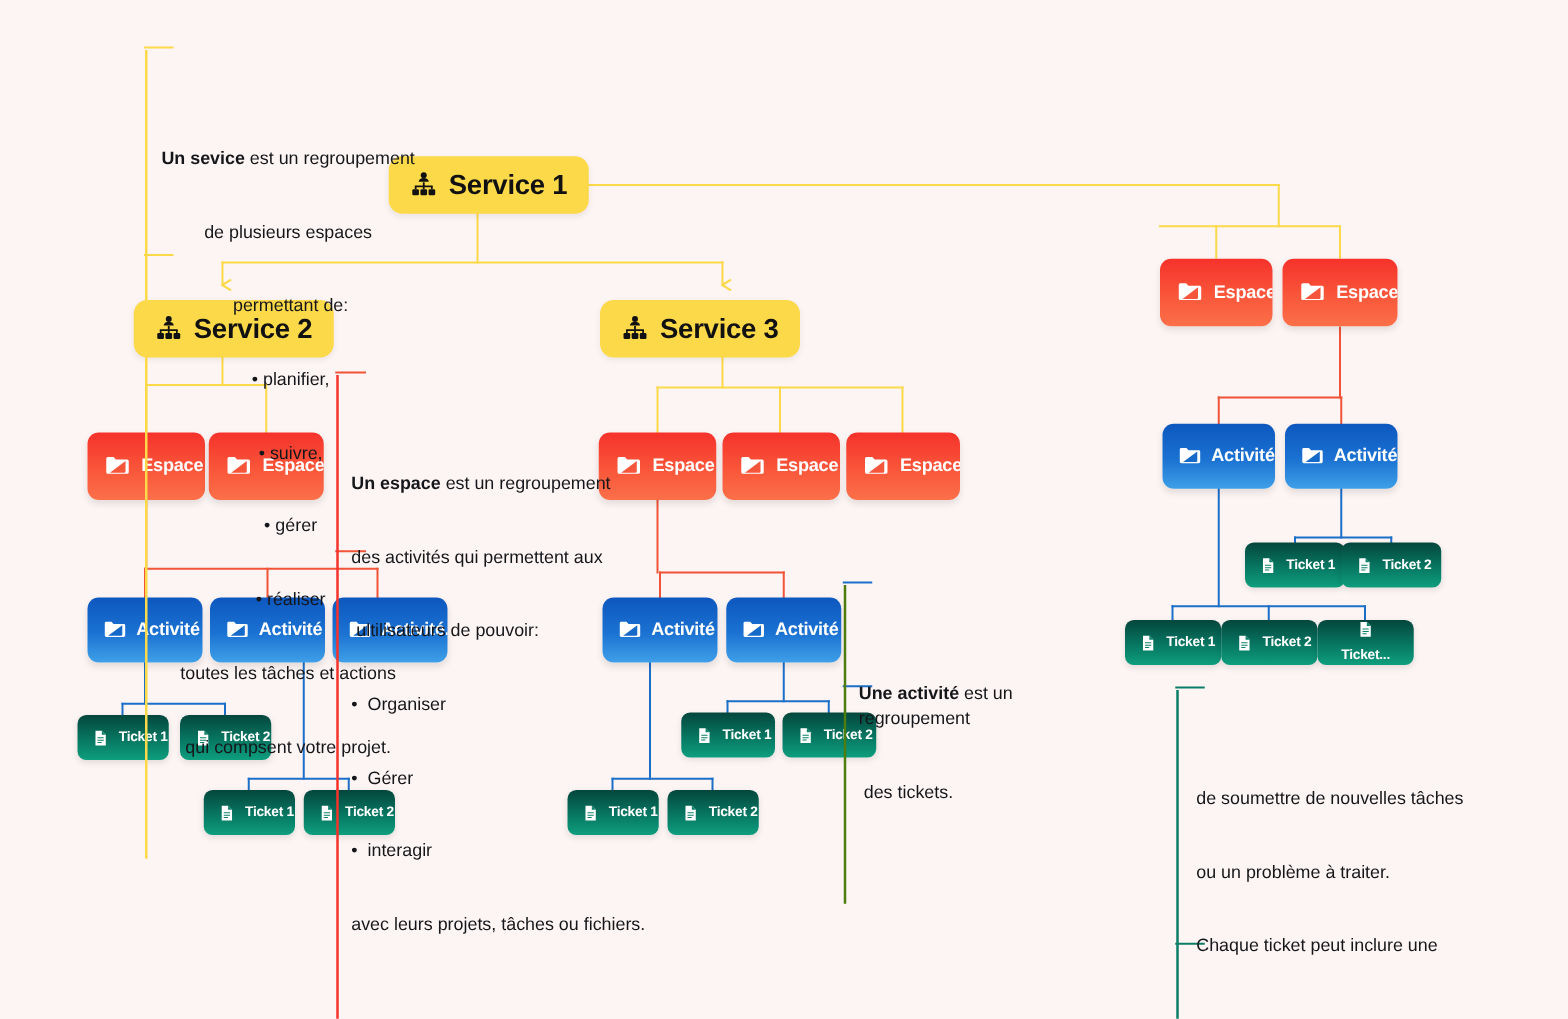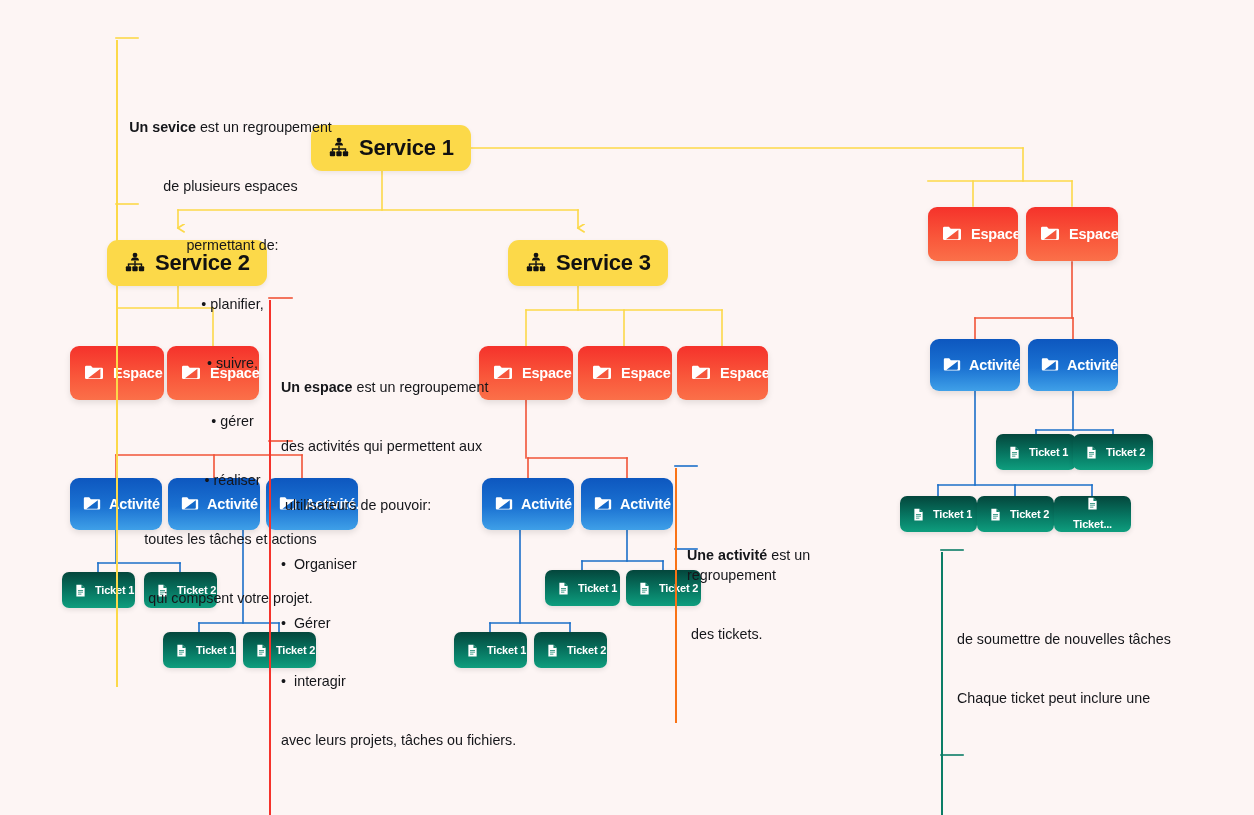--- a/index.html
+++ b/index.html
@@ -76,21 +76,21 @@
     z-index:4;
     white-space:pre-wrap;
   }
   .note b{font-weight:bold;}
   .note .ln{display:block;}
   .note .bul{display:block;}
   .note .bul::before{content:"\2022";display:inline-block;width:13px;}
 
   .note-yellow{border-left:2px solid #fcd949;}
   .note-red{border-left:2px solid #f5322b;}
-  .note-blue{border-left:2px solid #f97316;}
+  .note-blue{border-left:2px solid #4d7c0f;}
   .note-teal{border-left:2px solid #0b7d66;}
   .note-inner{padding-left:10px;}
 
   
 </style>
 </head>
 <body>
 
 <div id="canvas">
 
@@ -245,20 +245,21 @@
   <div class="note note-blue" style="left:675px;top:468px;width:225px;">
     <div class="note-inner">
       <span class="ln"><b>Une activité</b><span> est un regroupement</span></span>
       <span class="ln"> des tickets.</span>
     </div>
   </div>
 
   <div class="note note-teal" style="left:941px;top:552px;width:250px;">
     <div class="note-inner">
       <span class="ln"> de soumettre de nouvelles tâches</span>
+      <span class="ln"> ou un problème à traiter.</span>
       <span class="ln"> Chaque ticket peut inclure une</span>
       
       
       
       
       
     </div>
   </div>
 
   <div class="node n-service" style="left:311px;top:125px;">
@@ -282,21 +283,21 @@
       <path d="M11.2 9.6h1.6v3.2h-1.6z"></path>
       <path d="M4.2 12.4h15.6v1.5H4.2z"></path>
       <path d="M4.2 13.2h1.5v2.6H4.2zM11.25 13.2h1.5v2.6h-1.5zM18.3 13.2h1.5v2.6h-1.5z"></path>
       <rect x="2" y="15.6" width="5.8" height="5.4" rx="1.1"></rect>
       <rect x="9.1" y="15.6" width="5.8" height="5.4" rx="1.1"></rect>
       <rect x="16.2" y="15.6" width="5.8" height="5.4" rx="1.1"></rect>
     </svg>
     <span class="lbl">Service 2</span>
   </div>
 
-  <div class="node n-service" style="left:508px;top:240px;">
+  <div class="node n-service" style="left:480px;top:240px;">
     <svg class="ico" width="22" height="22" viewBox="0 0 24 24" fill="#111111">
       <circle cx="12" cy="3.4" r="2.6"></circle>
       <path d="M7.6 9.2c0-2.1 2-3.4 4.4-3.4s4.4 1.3 4.4 3.4z"></path>
       <path d="M11.2 9.6h1.6v3.2h-1.6z"></path>
       <path d="M4.2 12.4h15.6v1.5H4.2z"></path>
       <path d="M4.2 13.2h1.5v2.6H4.2zM11.25 13.2h1.5v2.6h-1.5zM18.3 13.2h1.5v2.6h-1.5z"></path>
       <rect x="2" y="15.6" width="5.8" height="5.4" rx="1.1"></rect>
       <rect x="9.1" y="15.6" width="5.8" height="5.4" rx="1.1"></rect>
       <rect x="16.2" y="15.6" width="5.8" height="5.4" rx="1.1"></rect>
     </svg>

